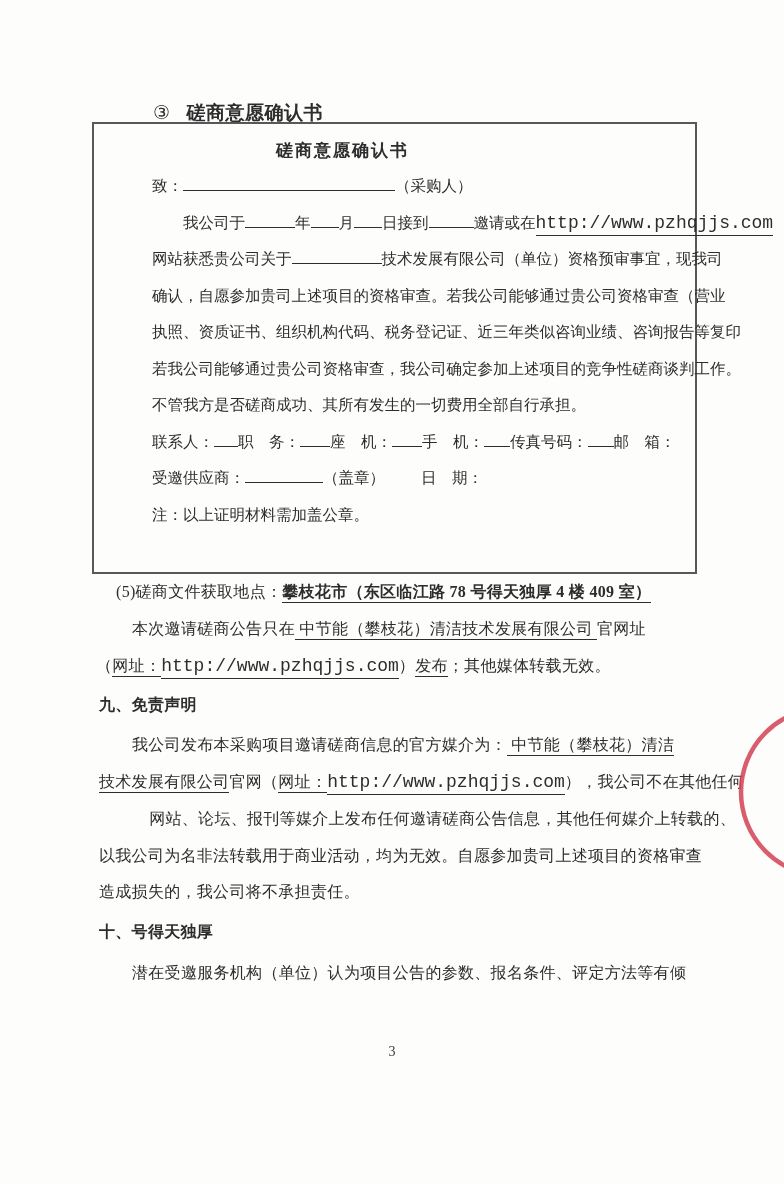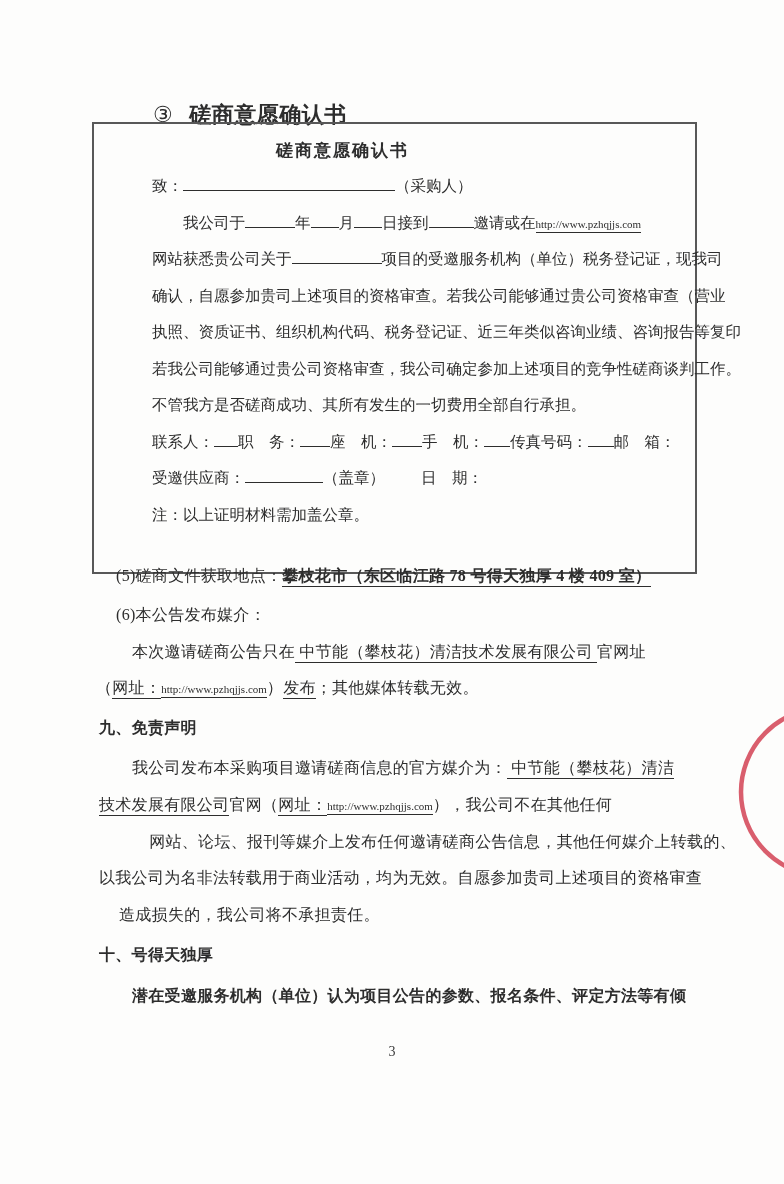--- a/index.html
+++ b/index.html
@@ -9,40 +9,40 @@
     --seal_red:#d5495a;
   }
   html,body{margin:0;padding:0;background:#ffffff;}
   .page{
     position:relative;width:784px;height:1184px;overflow:hidden;
     background:var(--paper);color:var(--ink);
     font-family:"Liberation Serif","DejaVu Serif",serif;
   }
   .doc-heading{
     position:absolute;left:153px;top:100px;
-    font-size:22px;font-weight:bold;letter-spacing:0.5px;white-space:nowrap;
+    font-size:19px;font-weight:bold;letter-spacing:0.5px;white-space:nowrap;
   }
   .doc-heading .marker{margin-right:16px;font-weight:normal;}
   .form-box{
     position:absolute;left:92px;top:122px;width:605px;height:452px;
     border:2px solid var(--border);box-sizing:border-box;background:transparent;
   }
   .form-title{
     height:44px;line-height:54px;text-align:center;padding-right:104px;
     font-size:17px;font-weight:bold;letter-spacing:2px;
   }
   .form-lines{padding-left:10px;padding-right:4px;}
   .form-lines .tline{height:36.5px;line-height:36.5px;font-size:15.5px;margin-left:48px;}
-  .sections{position:absolute;left:96px;top:552px;width:640px;padding-top:6px;}
+  .sections{position:absolute;left:96px;top:568px;width:640px;padding-top:6px;}
   .sections .tline{height:36.8px;line-height:36.8px;font-size:16px;letter-spacing:0.3px;}
   .tline{white-space:nowrap;}
   .seg{display:inline;}
   .b{font-weight:bold;}
   .u{border-bottom:1.2px solid var(--ink);padding-bottom:2px;}
-  .mono{font-family:Liberation Serif, serif;font-size:11px;letter-spacing:0px;}
+  .mono{font-family:Liberation Mono, monospace;font-size:18px;letter-spacing:0px;}
   .blank{
     display:inline-block;height:15px;vertical-align:baseline;
     border-bottom:1.2px solid var(--ink);
   }
   .gap{display:inline-block;height:1px;}
   .page-number{
     position:absolute;top:1044px;left:0;width:100%;text-align:center;
     font-size:14px;color:#3a3a3a;
   }
   .seal{position:absolute;left:704px;top:704px;opacity:0.88;}
@@ -54,44 +54,43 @@
 
   <div class="doc-heading">
     <span class="marker">③</span><span>磋商意愿确认书</span>
   </div>
 
   <div class="form-box">
     <div class="form-title">磋商意愿确认书</div>
     <div class="form-lines" id="form-lines">
         <div class="tline"><span class="seg">致：</span><span class="blank" style="width: 212px;"></span><span class="seg">（采购人）</span></div>
         <div class="tline" style="padding-left: 31px;"><span class="seg">我公司于</span><span class="blank" style="width: 50px;"></span><span class="seg">年</span><span class="blank" style="width: 28px;"></span><span class="seg">月</span><span class="blank" style="width: 28px;"></span><span class="seg">日接到</span><span class="blank" style="width: 45px;"></span><span class="seg">邀请或在</span><span class="seg u mono">http://www.pzhqjjs.com</span></div>
-        <div class="tline"><span class="seg">网站获悉贵公司关于</span><span class="blank" style="width: 90px;"></span><span class="seg">项目的受邀服务机构（单位）税务登记证，现我司</span></div>
+        <div class="tline"><span class="seg">网站获悉贵公司关于</span><span class="blank" style="width: 90px;"></span><span class="seg">技术发展有限公司（单位）资格预审事宜，现我司</span></div>
         <div class="tline"><span class="seg">确认，自愿参加贵司上述项目的资格审查。若我公司能够通过贵公司资格审查（营业</span></div>
         <div class="tline"><span class="seg">执照、资质证书、组织机构代码、税务登记证、近三年类似咨询业绩、咨询报告等复印</span></div>
         <div class="tline"><span class="seg">若我公司能够通过贵公司资格审查，我公司确定参加上述项目的竞争性磋商谈判工作。</span></div>
         <div class="tline"><span class="seg">不管我方是否磋商成功、其所有发生的一切费用全部自行承担。</span></div>
         <div class="tline"><span class="seg">联系人：</span><span class="blank" style="width: 24px;"></span><span class="seg">职　务：</span><span class="blank" style="width: 30px;"></span><span class="seg">座　机：</span><span class="blank" style="width: 30px;"></span><span class="seg">手　机：</span><span class="blank" style="width: 26px;"></span><span class="seg">传真号码：</span><span class="blank" style="width: 26px;"></span><span class="seg">邮　箱：</span></div>
         <div class="tline"><span class="seg">受邀供应商：</span><span class="blank" style="width: 78px;"></span><span class="seg">（盖章）</span><span class="gap" style="width: 36px;"></span><span class="seg">日　期：</span></div>
         <div class="tline"><span class="seg">注：以上证明材料需加盖公章。</span></div>
       </div>
   </div>
 
   <div class="sections" id="sections">
       <div class="tline" style="padding-left: 20px;"><span class="seg">(5)磋商文件获取地点：</span><span class="seg u b">攀枝花市（东区临江路 78 号得天独厚 4 楼 409 室）</span></div>
-      <div class="tline" style="padding-left: 20px; margin-top: 2px;"><span class="seg">(6)本公告发布媒介：</span></div>
       <div class="tline" style="padding-left: 36px;"><span class="seg">本次邀请磋商公告只在</span><span class="seg u"> 中节能（攀枝花）清洁技术发展有限公司 </span><span class="seg">官网址</span></div>
       <div class="tline"><span class="seg">（</span><span class="seg u">网址：</span><span class="seg u mono">http://www.pzhqjjs.com</span><span class="seg">）</span><span class="seg u">发布</span><span class="seg">；其他媒体转载无效。</span></div>
       <div class="tline" style="padding-left: 3px; margin-top: 3px;"><span class="seg b">九、免责声明</span></div>
       <div class="tline" style="padding-left: 36px; margin-top: 3px;"><span class="seg">我公司发布本采购项目邀请磋商信息的官方媒介为：</span><span class="seg u"> 中节能（攀枝花）清洁</span></div>
       <div class="tline" style="padding-left: 3px;"><span class="seg u">技术发展有限公司</span><span class="seg">官网（</span><span class="seg u">网址：</span><span class="seg u mono">http://www.pzhqjjs.com</span><span class="seg">），我公司不在其他任何</span></div>
       <div class="tline" style="padding-left: 3px; text-align: right;"><span class="seg">网站、论坛、报刊等媒介上发布任何邀请磋商公告信息，其他任何媒介上转载的、</span></div>
       <div class="tline" style="padding-left: 3px;"><span class="seg">以我公司为名非法转载用于商业活动，均为无效。自愿参加贵司上述项目的资格审查</span></div>
-      <div class="tline" style="padding-left: 3px; margin-left: 20px;"><span class="seg">造成损失的，我公司将不承担责任。</span></div>
+      <div class="tline" style="padding-left: 3px;"><span class="seg">造成损失的，我公司将不承担责任。</span></div>
       <div class="tline" style="padding-left: 3px; margin-top: 3px;"><span class="seg b">十、号得天独厚</span></div>
-      <div class="tline" style="padding-left: 36px; margin-top: 4px; font-weight: bold;"><span class="seg">潜在受邀服务机构（单位）认为项目公告的参数、报名条件、评定方法等有倾</span></div>
+      <div class="tline" style="padding-left: 36px; margin-top: 4px;"><span class="seg">潜在受邀服务机构（单位）认为项目公告的参数、报名条件、评定方法等有倾</span></div>
     </div>
 
   <svg class="seal" width="170" height="180" viewBox="0 0 170 180" aria-hidden="true">
     <defs>
       <path id="sealTextArc" d="M 121 154 A 66 66 0 0 0 121 22"></path>
     </defs>
     <circle cx="121" cy="88" r="84" fill="none" style="stroke:var(--seal_red)" stroke-width="4.5"></circle>
     <text style="fill:var(--seal_red)" font-size="15.5" letter-spacing="2.5" font-family="Liberation Sans, sans-serif" font-weight="bold">
       <textPath href="#sealTextArc" startOffset="4">中节能（攀枝花）清洁技术发展有限公司</textPath>
     </text>

